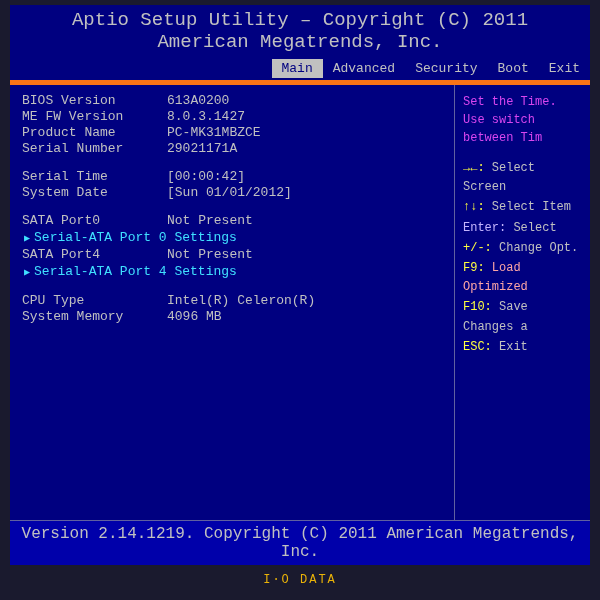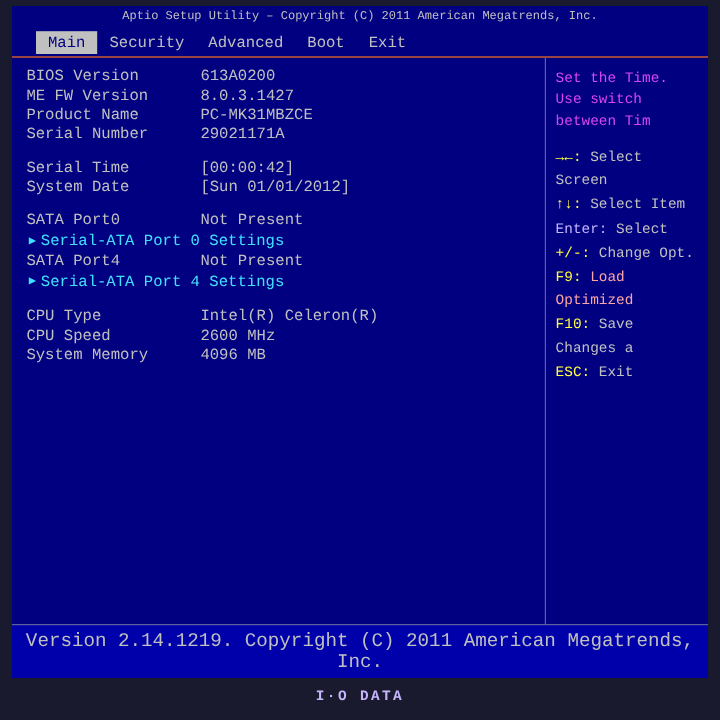--- a/index.html
+++ b/index.html
@@ -21,45 +21,46 @@
       color: #c0c0c0;
       display: flex;
       flex-direction: column;
       font-size: 13px;
     }
     .title-bar {
       background: #000080;
       color: #c0c0c0;
       text-align: center;
       padding: 4px 19px;
-      font-size: 10px;
+      font-size: 19px;
       border-bottom: none;
     }
     .menu-bar {
       display: flex;
       flex-direction: row;
       background: #000080;
-      padding: 2px 20px;
+      padding: 2px 0;
       gap: 0;
+      justify-content: flex-end;
     }
     .menu-item {
       padding: 2px 10px;
       color: #c0c0c0;
       font-size: 13px;
       cursor: pointer;
     }
     .menu-item.active {
       background: #c0c0c0;
       color: #000080;
     }
     .content-area {
       display: flex;
       flex-direction: row;
       flex: 1;
-      border-top: 1px solid #f97316;
+      border-top: 5px solid #f97316;
     }
     .main-panel {
       flex: 1;
       padding: 8px 12px;
       border-right: 1px solid #6060a0;
       overflow: hidden;
     }
     .side-panel {
       width: 135px;
       padding: 8px 8px;
@@ -102,30 +103,29 @@
     .footer-bar {
       background: #0000aa;
       color: #c0c0c0;
       text-align: center;
       padding: 4px 2px;
       font-size: 16px;
       border-top: 1px solid #6060a0;
     }
     .brand-bar {
       background: #1a1a2e;
-      color: #c4b5fd;
+      color: #eab308;
       text-align: right;
       padding: 4px;
       font-size: 12px;
       letter-spacing: 2px;
       height: 30px;
       display: flex;
       align-items: center;
       justify-content: center;
-      font-weight: bold;
     }
     .side-key {
       color: #ffff40;
       font-size: 12px;
       margin-bottom: 1px;
     }
     .side-key span {
       color: #c0c0c0;
     }
   </style>
@@ -133,22 +133,22 @@
 <body>
 
 <div class="screen">
 
   <div class="title-bar">
     <span>Aptio Setup Utility – Copyright (C) 2011 American Megatrends, Inc.</span>
   </div>
 
   <div class="menu-bar">
     <div class="menu-item active">Main</div>
+    <div class="menu-item">Advanced</div>
     <div class="menu-item">Security</div>
-    <div class="menu-item">Advanced</div>
     <div class="menu-item">Boot</div>
     <div class="menu-item">Exit</div>
   </div>
 
   <div class="content-area">
 
     <div class="main-panel">
 
       <div class="info-row">
         <span class="info-label">BIOS Version</span>
@@ -189,24 +189,20 @@
         <span class="info-label">SATA Port4</span>
         <span class="info-value">Not Present</span>
       </div>
       <div class="link-item">Serial-ATA Port 4 Settings</div>
 
       <div class="section-gap"></div>
 
       <div class="info-row">
         <span class="info-label">CPU Type</span>
         <span class="info-value">Intel(R) Celeron(R)</span>
-      </div>
-      <div class="info-row">
-        <span class="info-label">CPU Speed</span>
-        <span class="info-value">2600 MHz</span>
       </div>
       <div class="info-row">
         <span class="info-label">System Memory</span>
         <span class="info-value">4096 MB</span>
       </div>
 
     </div>
 
     <div class="side-panel">
       <div style="font-size:12px;color:#d946ef;margin-bottom:12px;line-height:1.5;">Set the Time. Use switch between Tim</div>

